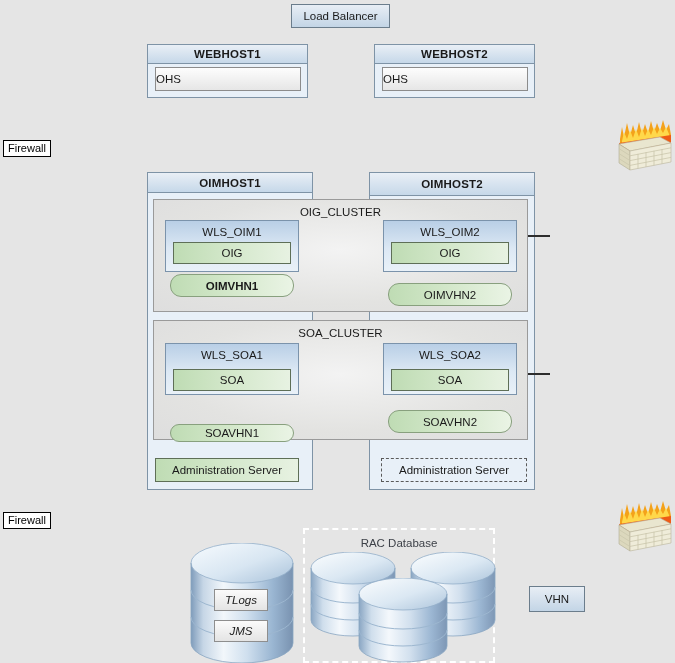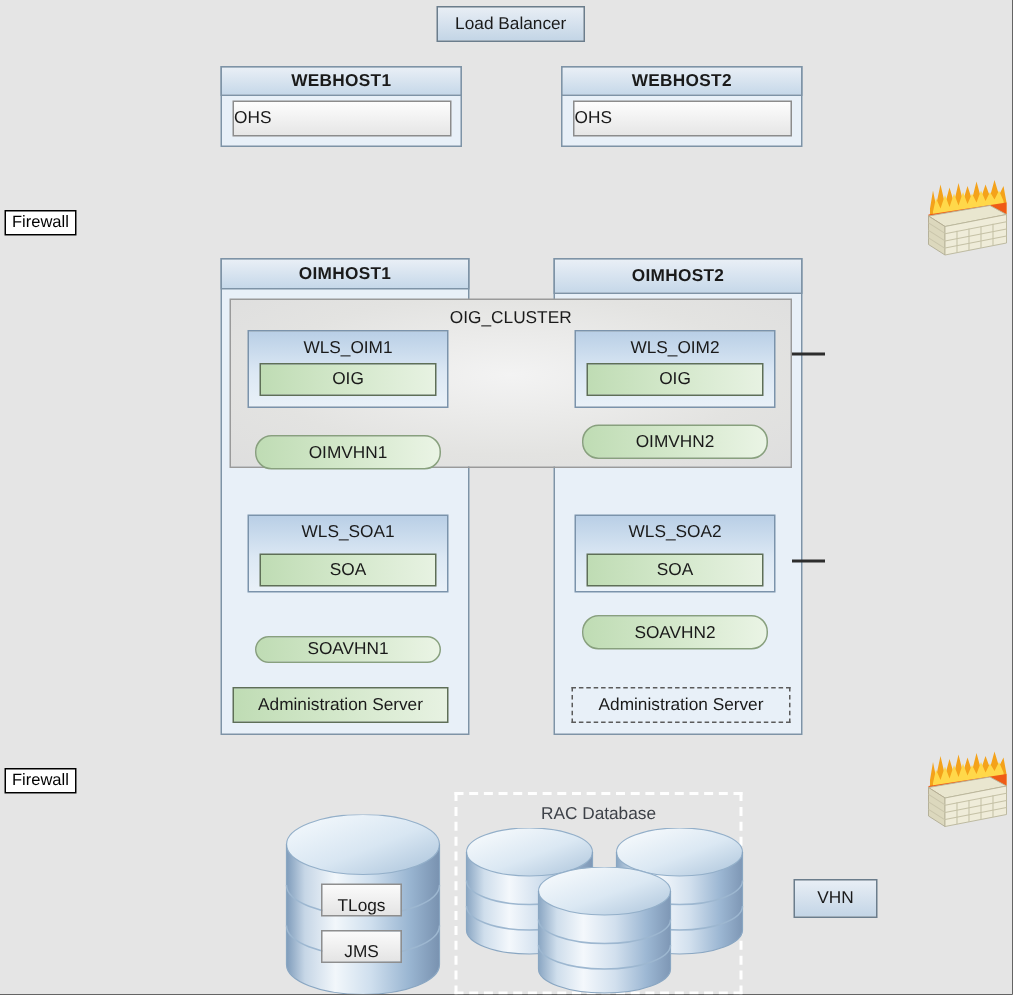--- a/index.html
+++ b/index.html
@@ -180,22 +180,23 @@
   
   .dbwrap { position: absolute; }
   .dbtag {
     position: absolute;
     box-sizing: border-box;
     background: linear-gradient(to bottom, #fbfbfb 0%, #e4e4e4 100%);
     border: 1px solid #8e8e8e;
     font-size: 11.5px;
     color: #1a1a1a;
     display: flex;
-    align-items: flex-end;
-    justify-content: center;
+    align-items: center;
+    justify-content: center;
+    font-style: italic;
   }
 </style>
 </head>
 <body>
 
 <div id="canvas">
 
   <div class="plainbox" style="left:291px; top:4px; width:99px; height:24px;">
     <span>Load Balancer</span>
   </div>
@@ -272,29 +273,32 @@
     <span>OIG</span>
   </div>
 
   <div class="wlsbox" style="left:383px; top:220px; width:134px; height:52px;">
     <div class="wlslabel">WLS_OIM2</div>
   </div>
   <div class="greenbox" style="left:391px; top:242px; width:118px; height:22px;">
     <span>OIG</span>
   </div>
 
-  <div class="greenpill" style="left:170px; top:290px; width:124px; height:23px;">
+  <div class="greenpill" style="left:170px; top:274px; width:124px; height:23px;font-weight:bold;">
     <span>OIMVHN1</span>
   </div>
   <div class="greenpill" style="left:388px; top:283px; width:124px; height:23px;">
     <span>OIMVHN2</span>
   </div>
 
   <div class="stub" style="left:528px; top:235px; width:22px;"></div>
 
+  <div class="clusterbox" style="left:153px; top:320px; width:375px; height:120px;">
+    <div class="clusterlabel">SOA_CLUSTER</div>
+  </div>
 
   <div class="wlsbox" style="left:165px; top:343px; width:134px; height:52px;">
     <div class="wlslabel">WLS_SOA1</div>
   </div>
   <div class="greenbox" style="left:173px; top:369px; width:118px; height:22px;">
     <span>SOA</span>
   </div>
 
   <div class="wlsbox" style="left:383px; top:343px; width:134px; height:52px;">
     <div class="wlslabel">WLS_SOA2</div>

